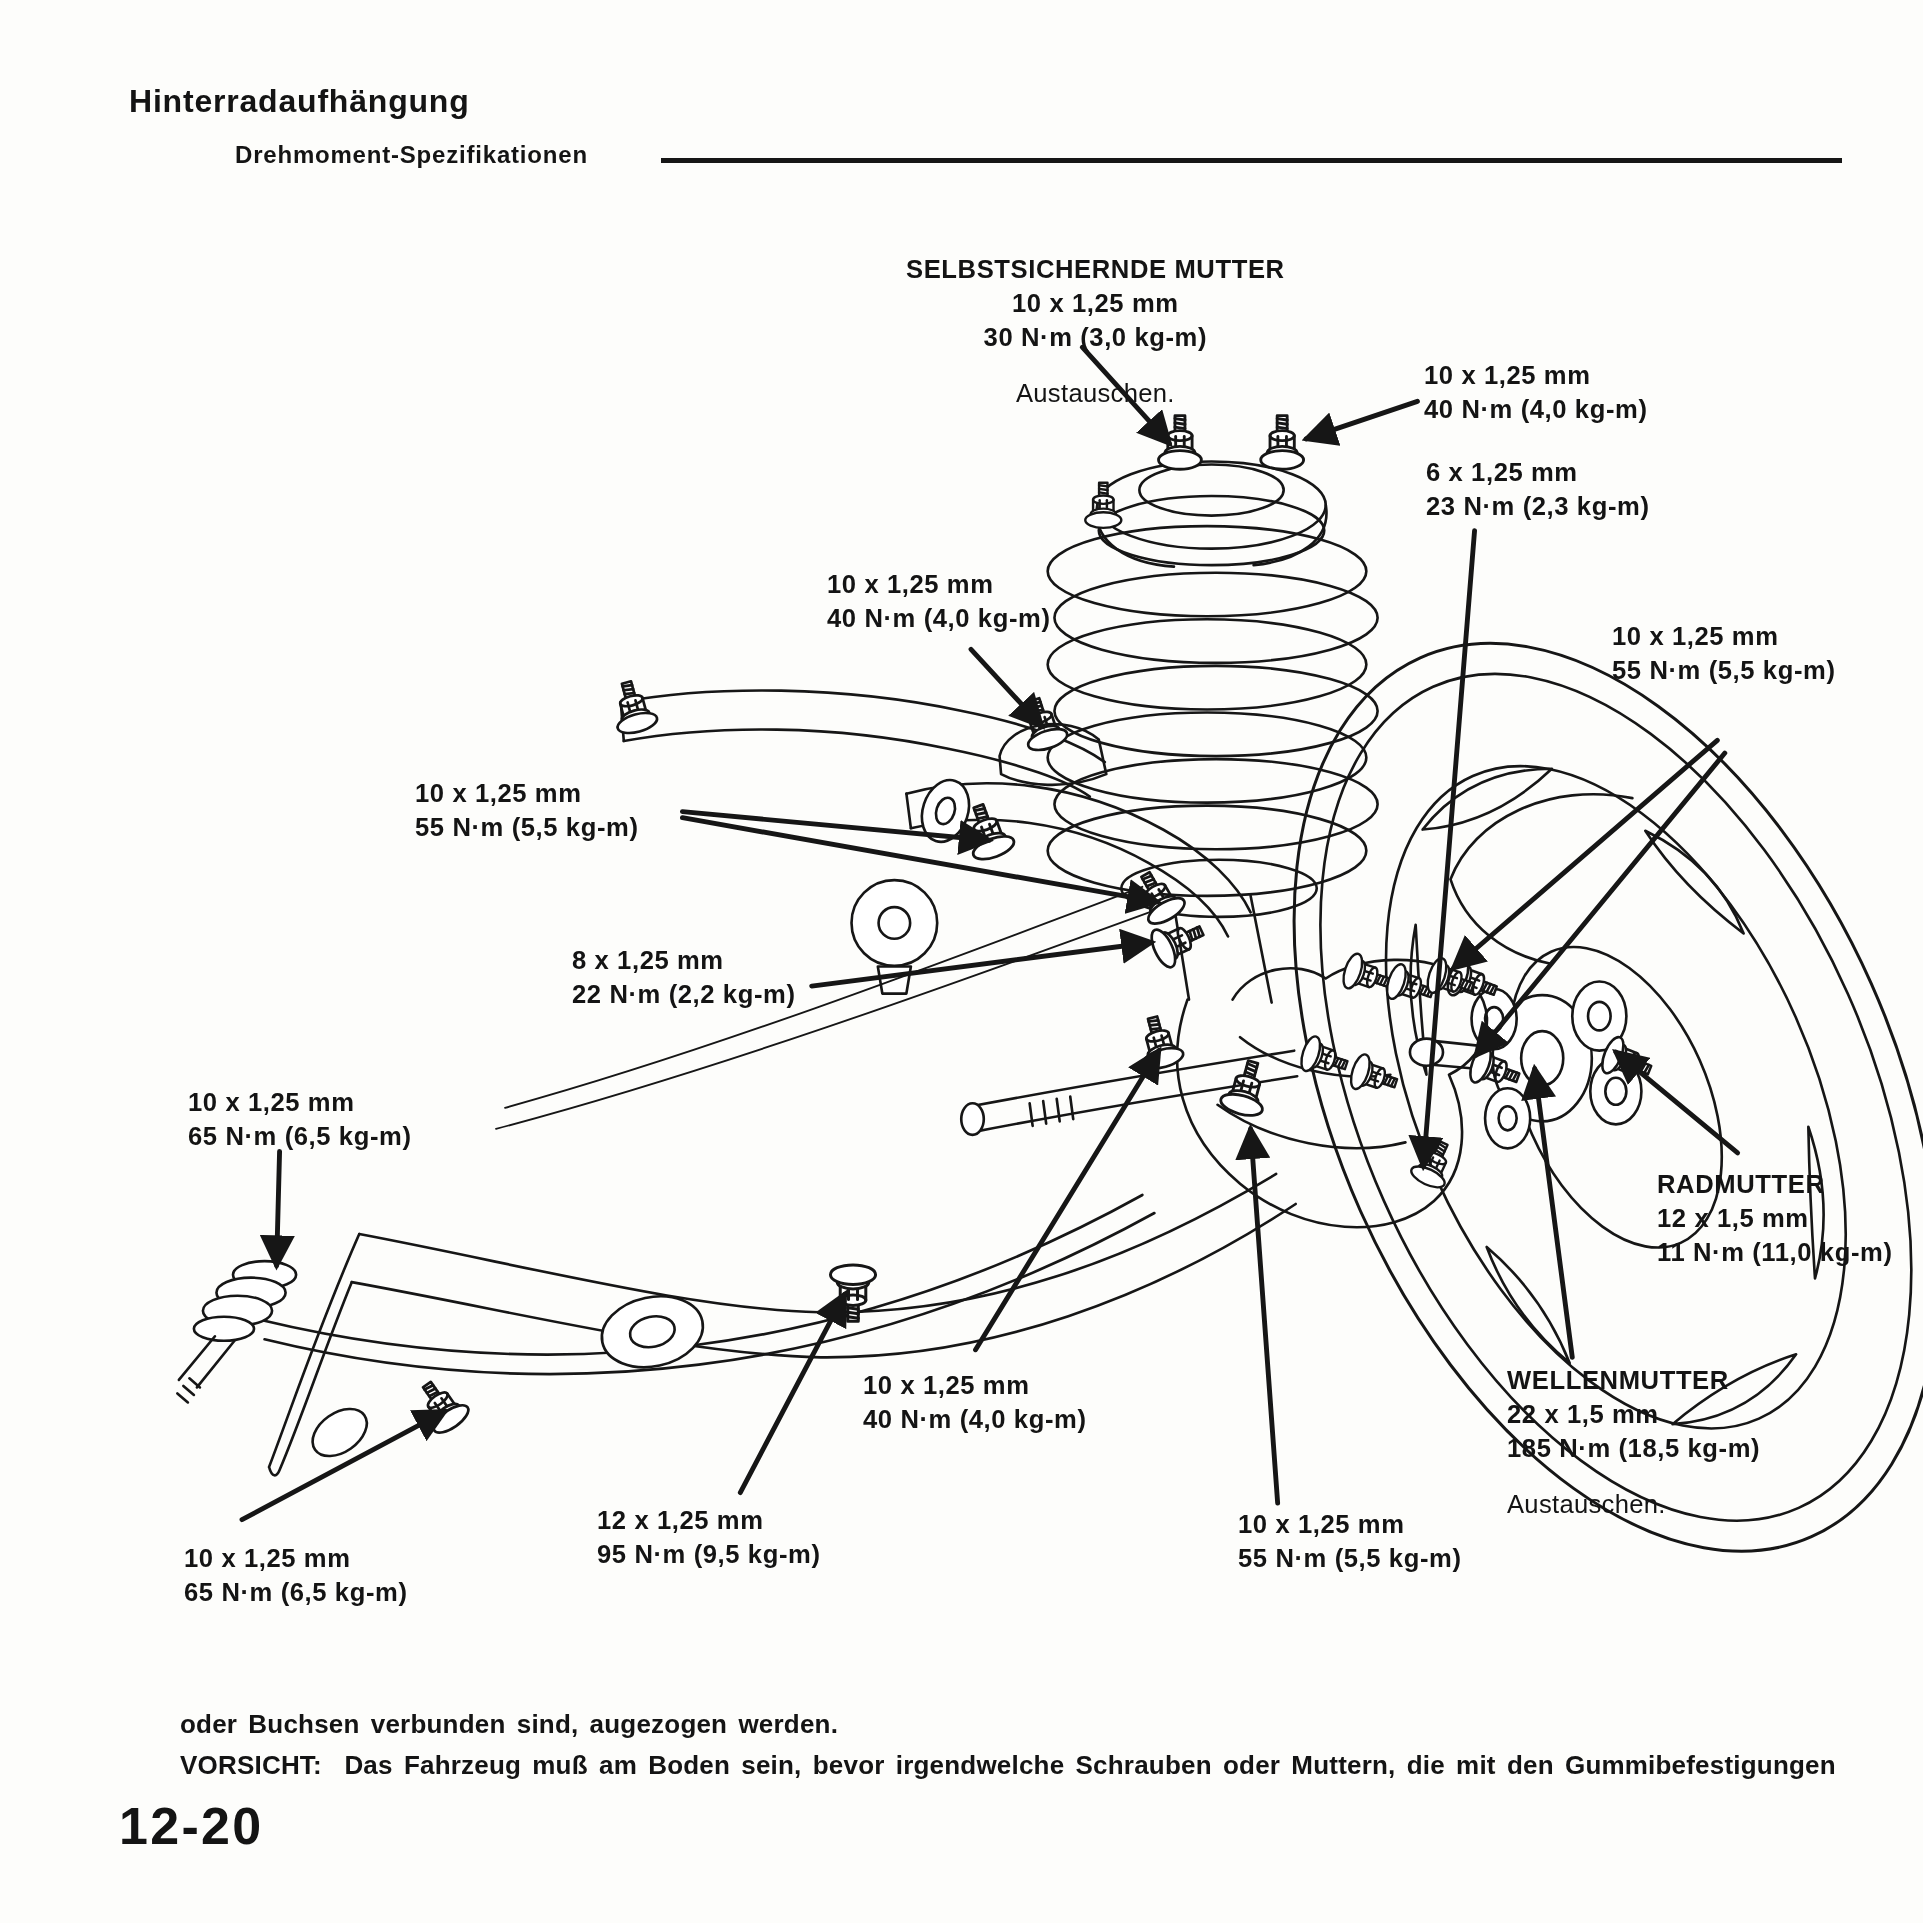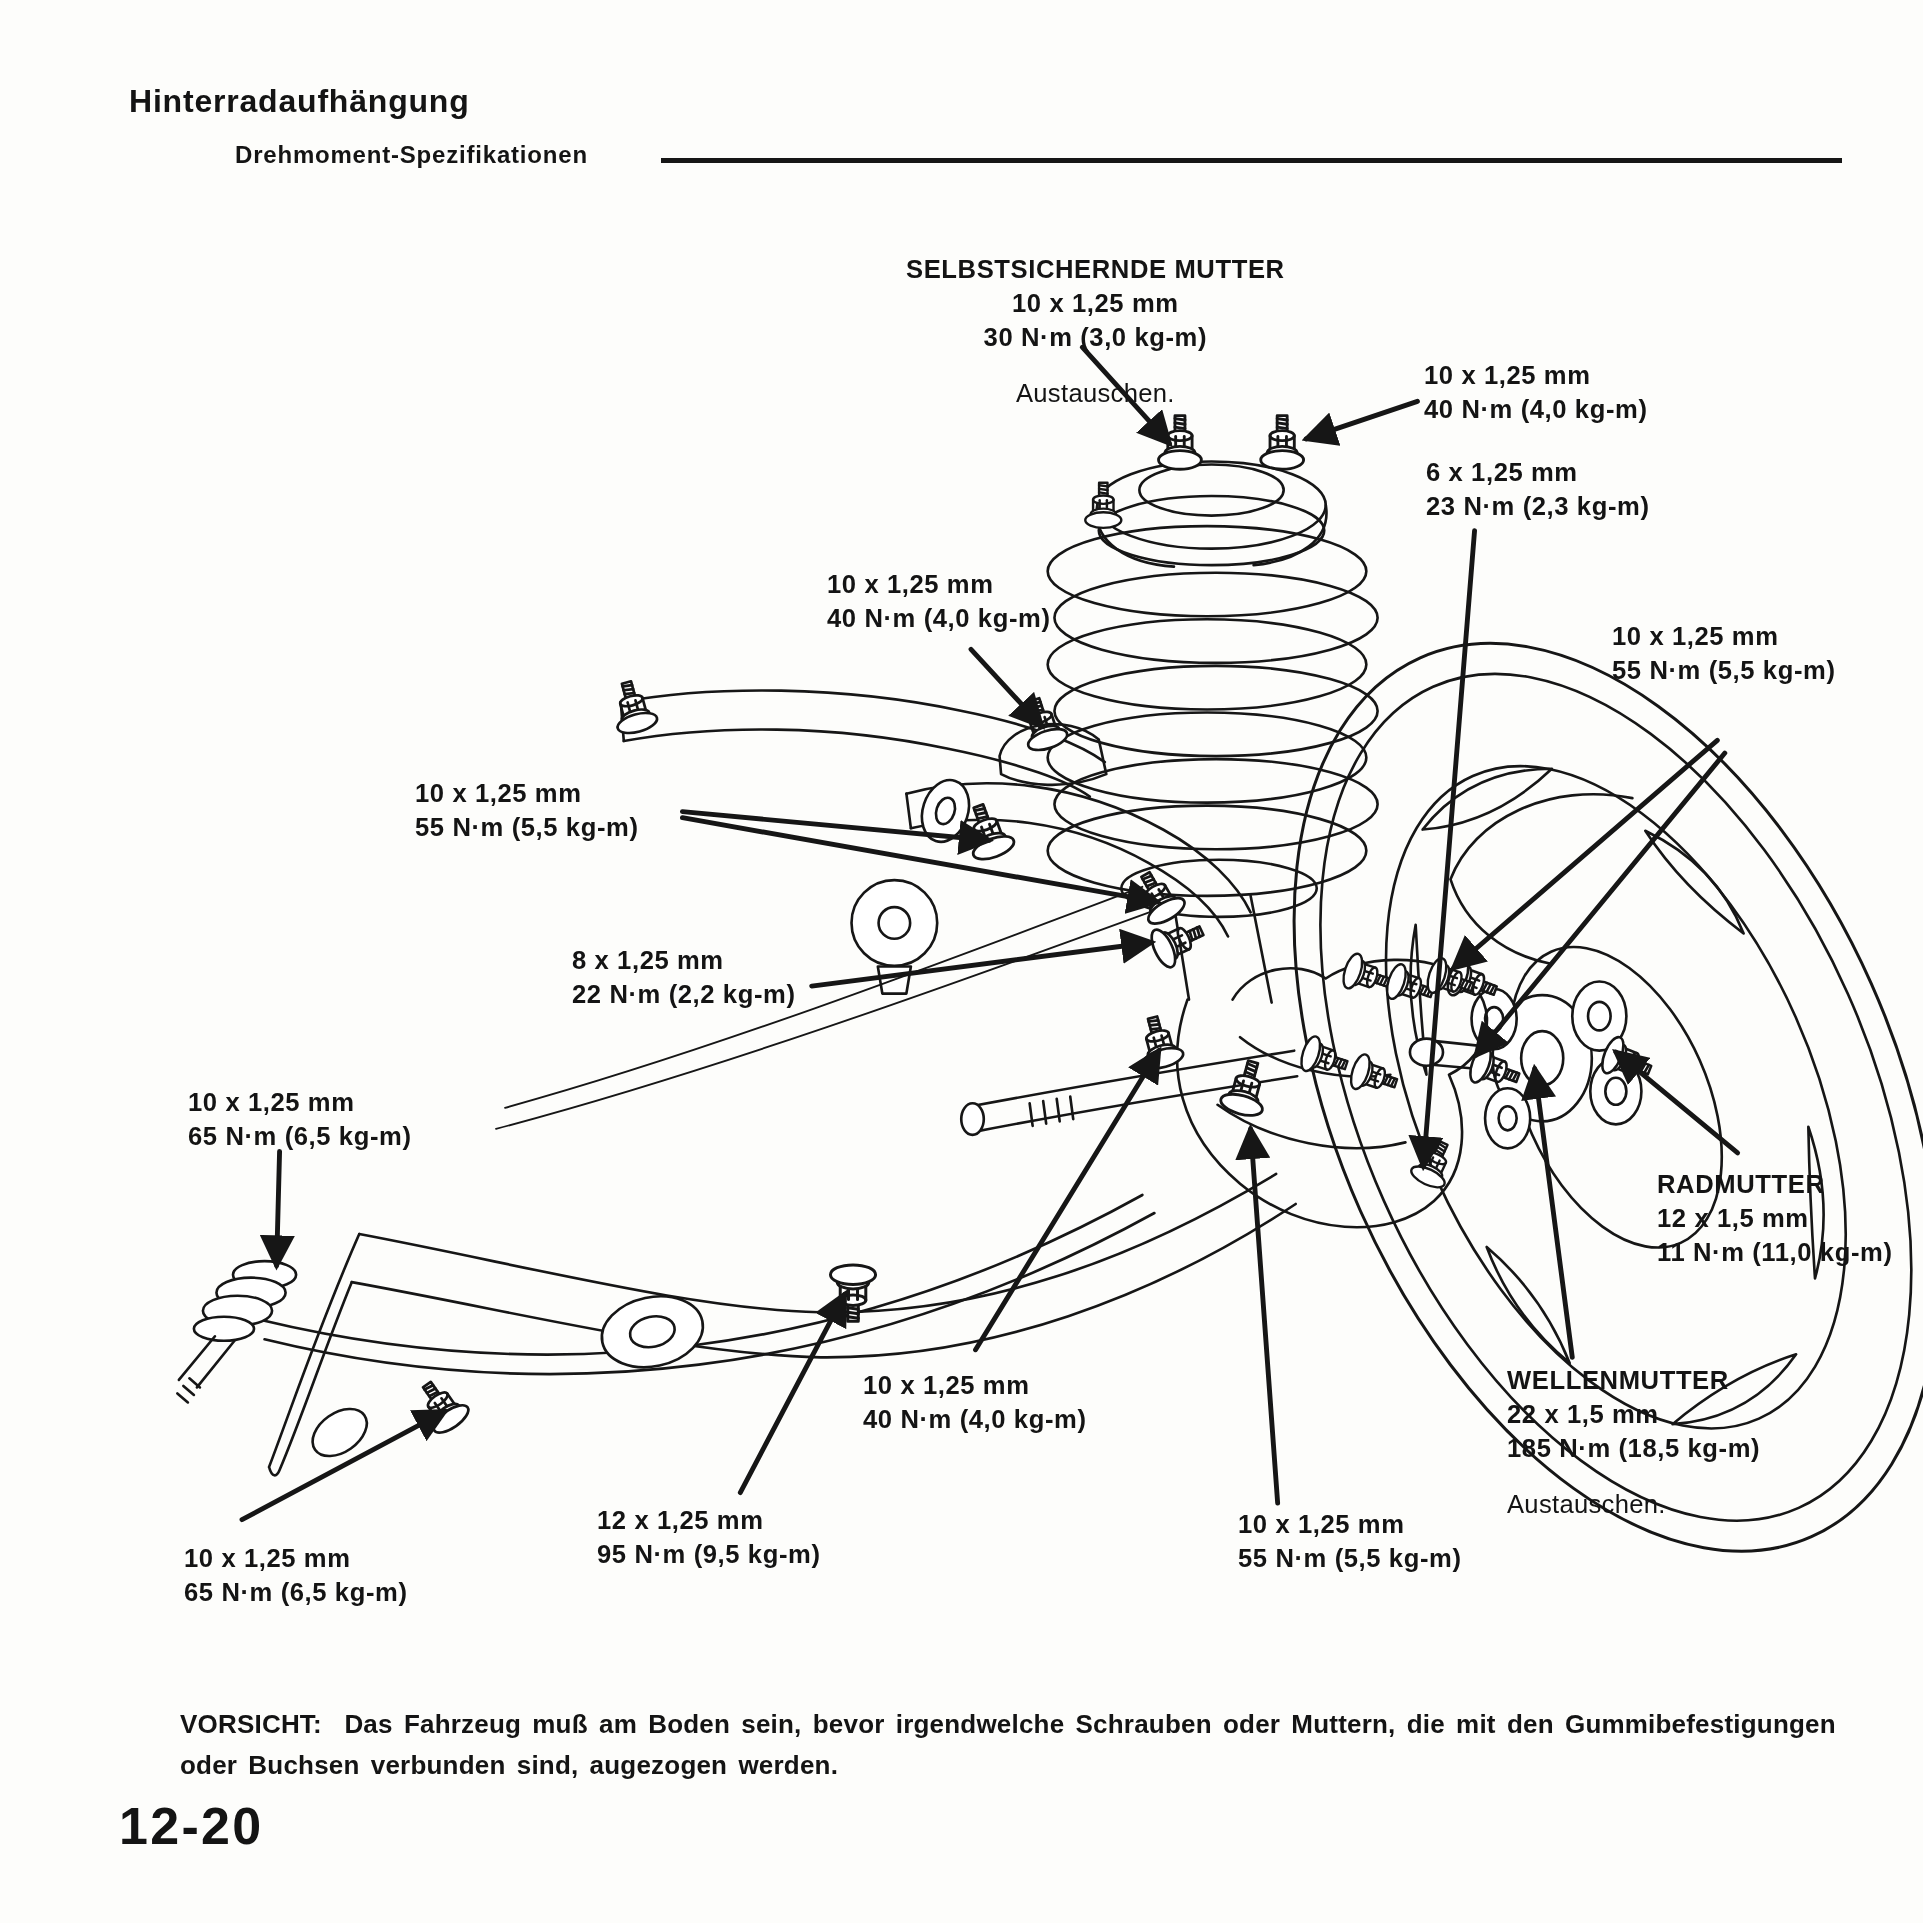--- a/index.html
+++ b/index.html
@@ -257,20 +257,20 @@
     <div>10 x 1,25 mm</div>
     <div>55 N·m (5,5 kg-m)</div>
   </div>
 
   <div class="lbl" style="left:184px;top:1541px;">
     <div>10 x 1,25 mm</div>
     <div>65 N·m (6,5 kg-m)</div>
   </div>
 
   <div class="caution">
+    <div>oder Buchsen verbunden sind, augezogen werden.</div>
     <div><span>VORSICHT:</span>&nbsp; <span>Das Fahrzeug muß am Boden sein, bevor irgendwelche Schrauben oder Muttern, die mit den Gummibefestigungen</span></div>
-    <div>oder Buchsen verbunden sind, augezogen werden.</div>
   </div>
 
   <div class="pageno">12-20</div>
 
 </div>
 
 
 </body></html>

